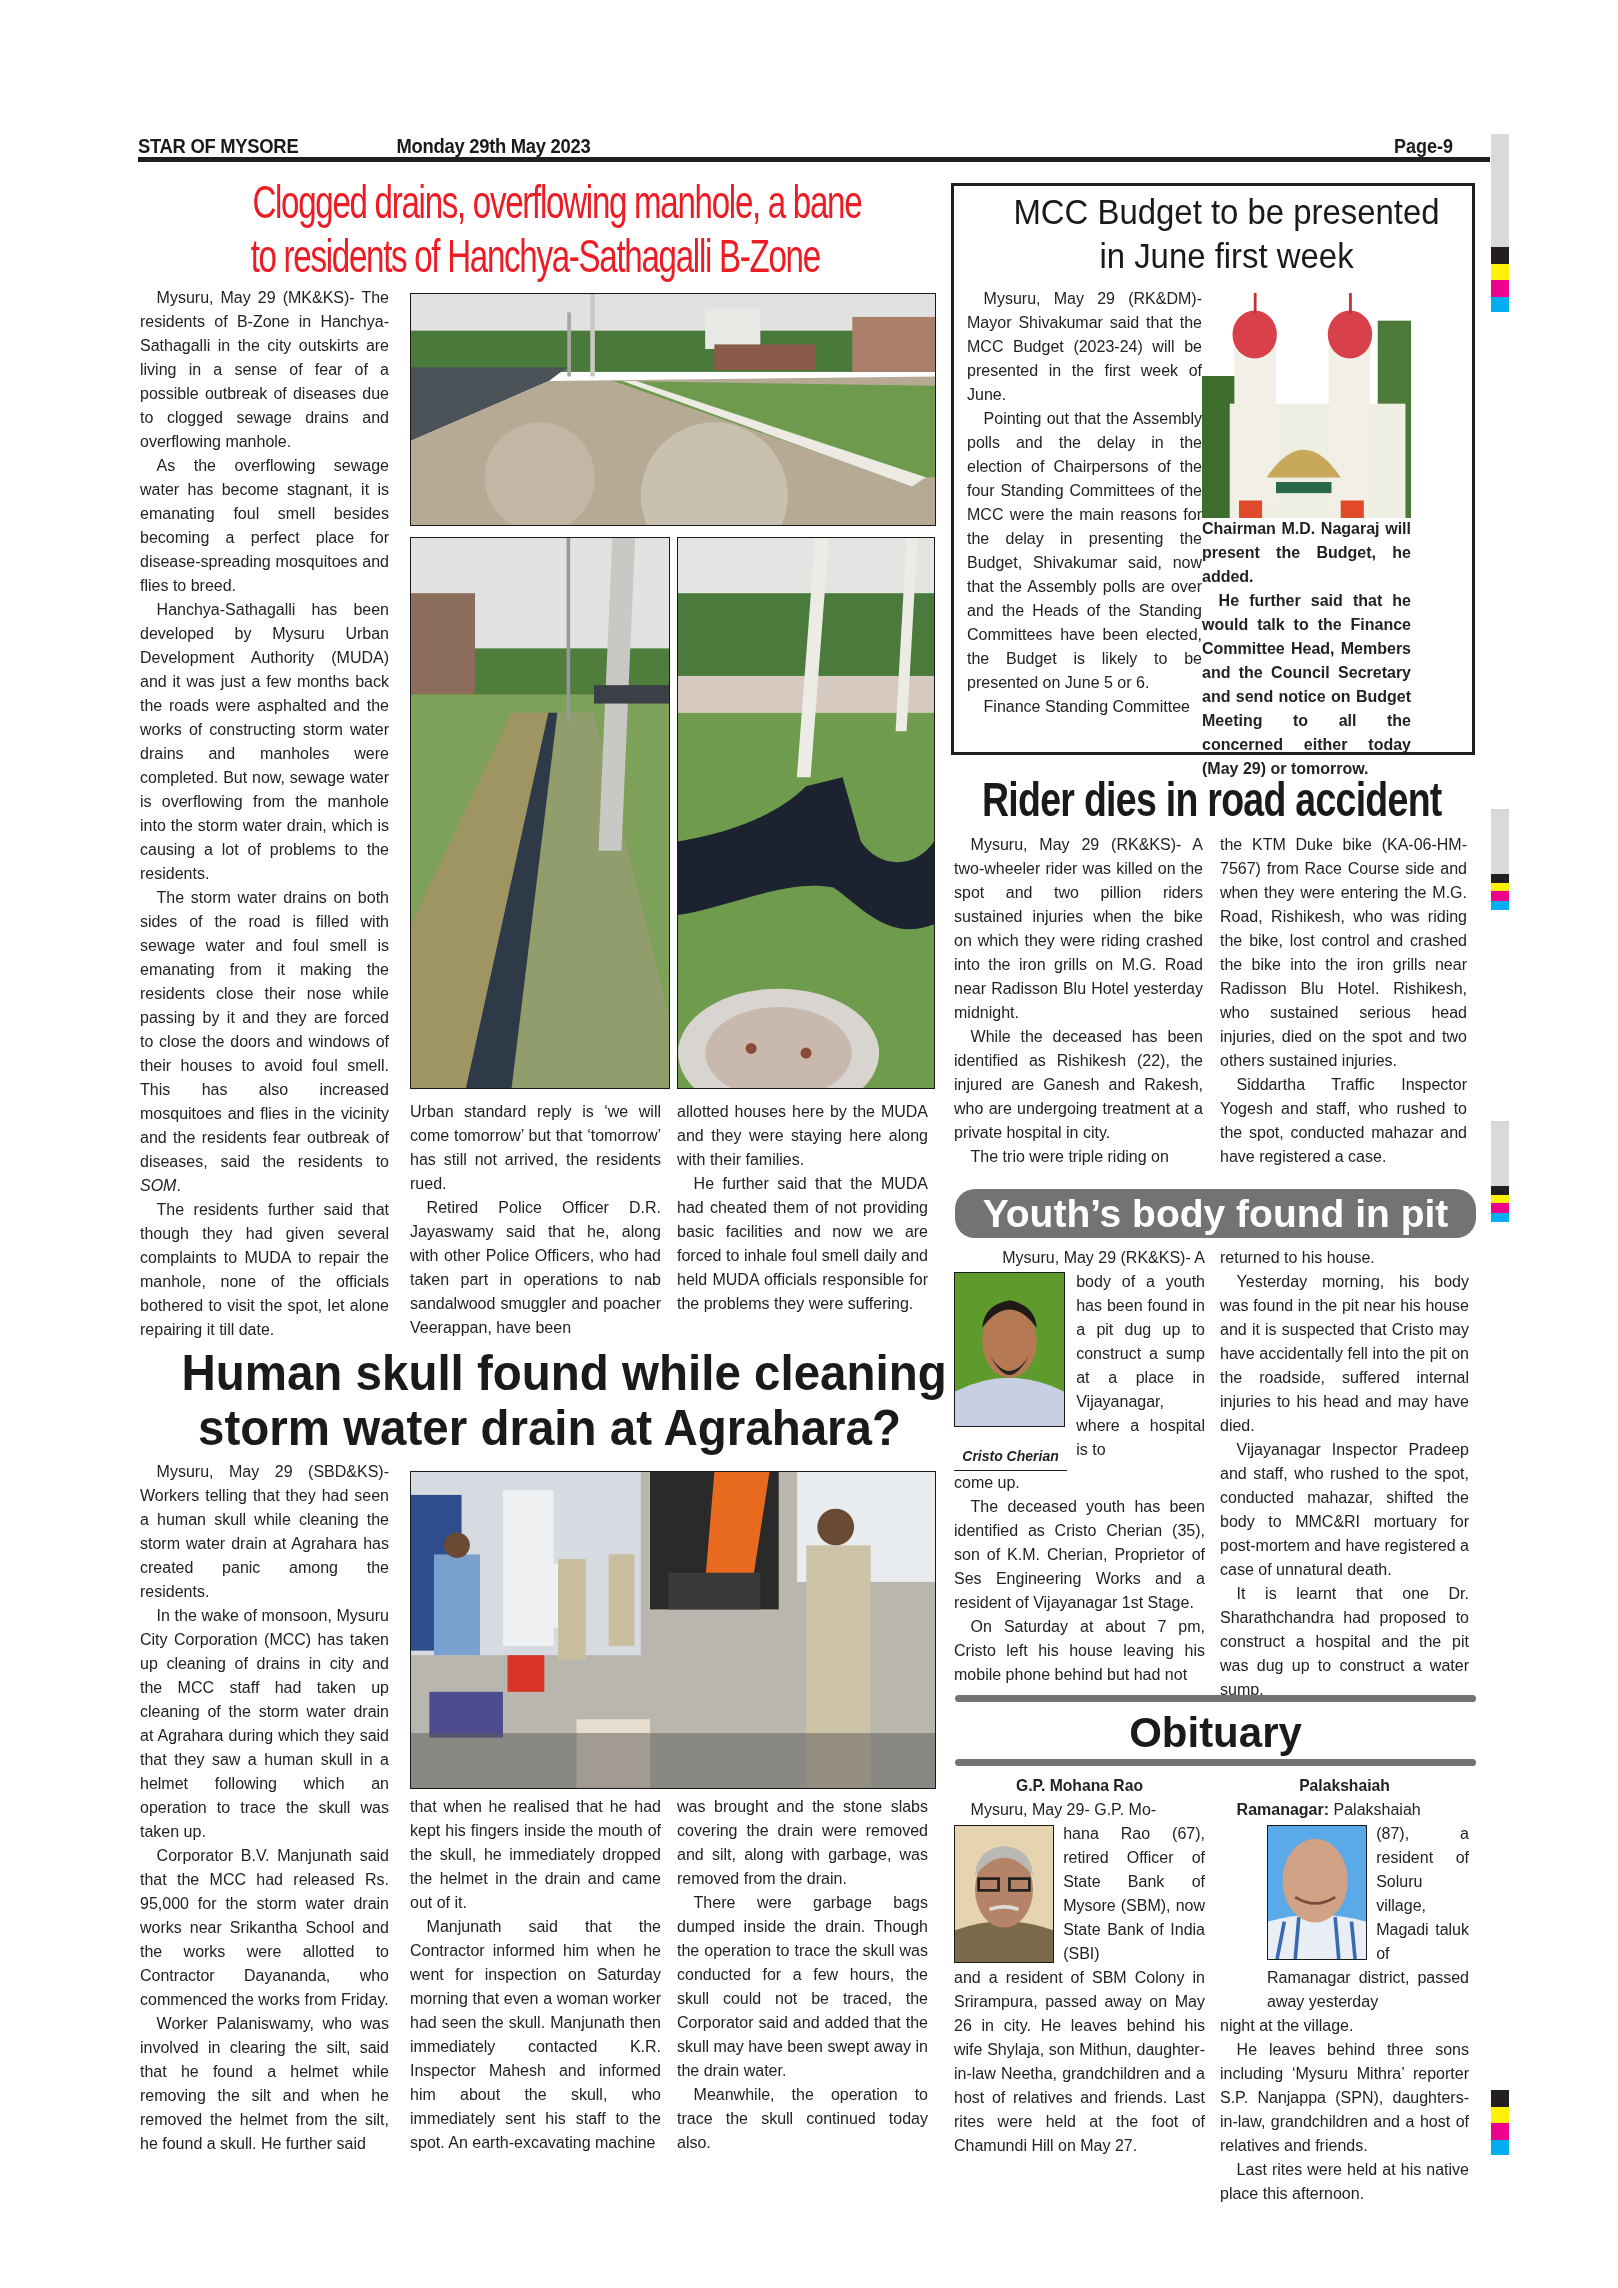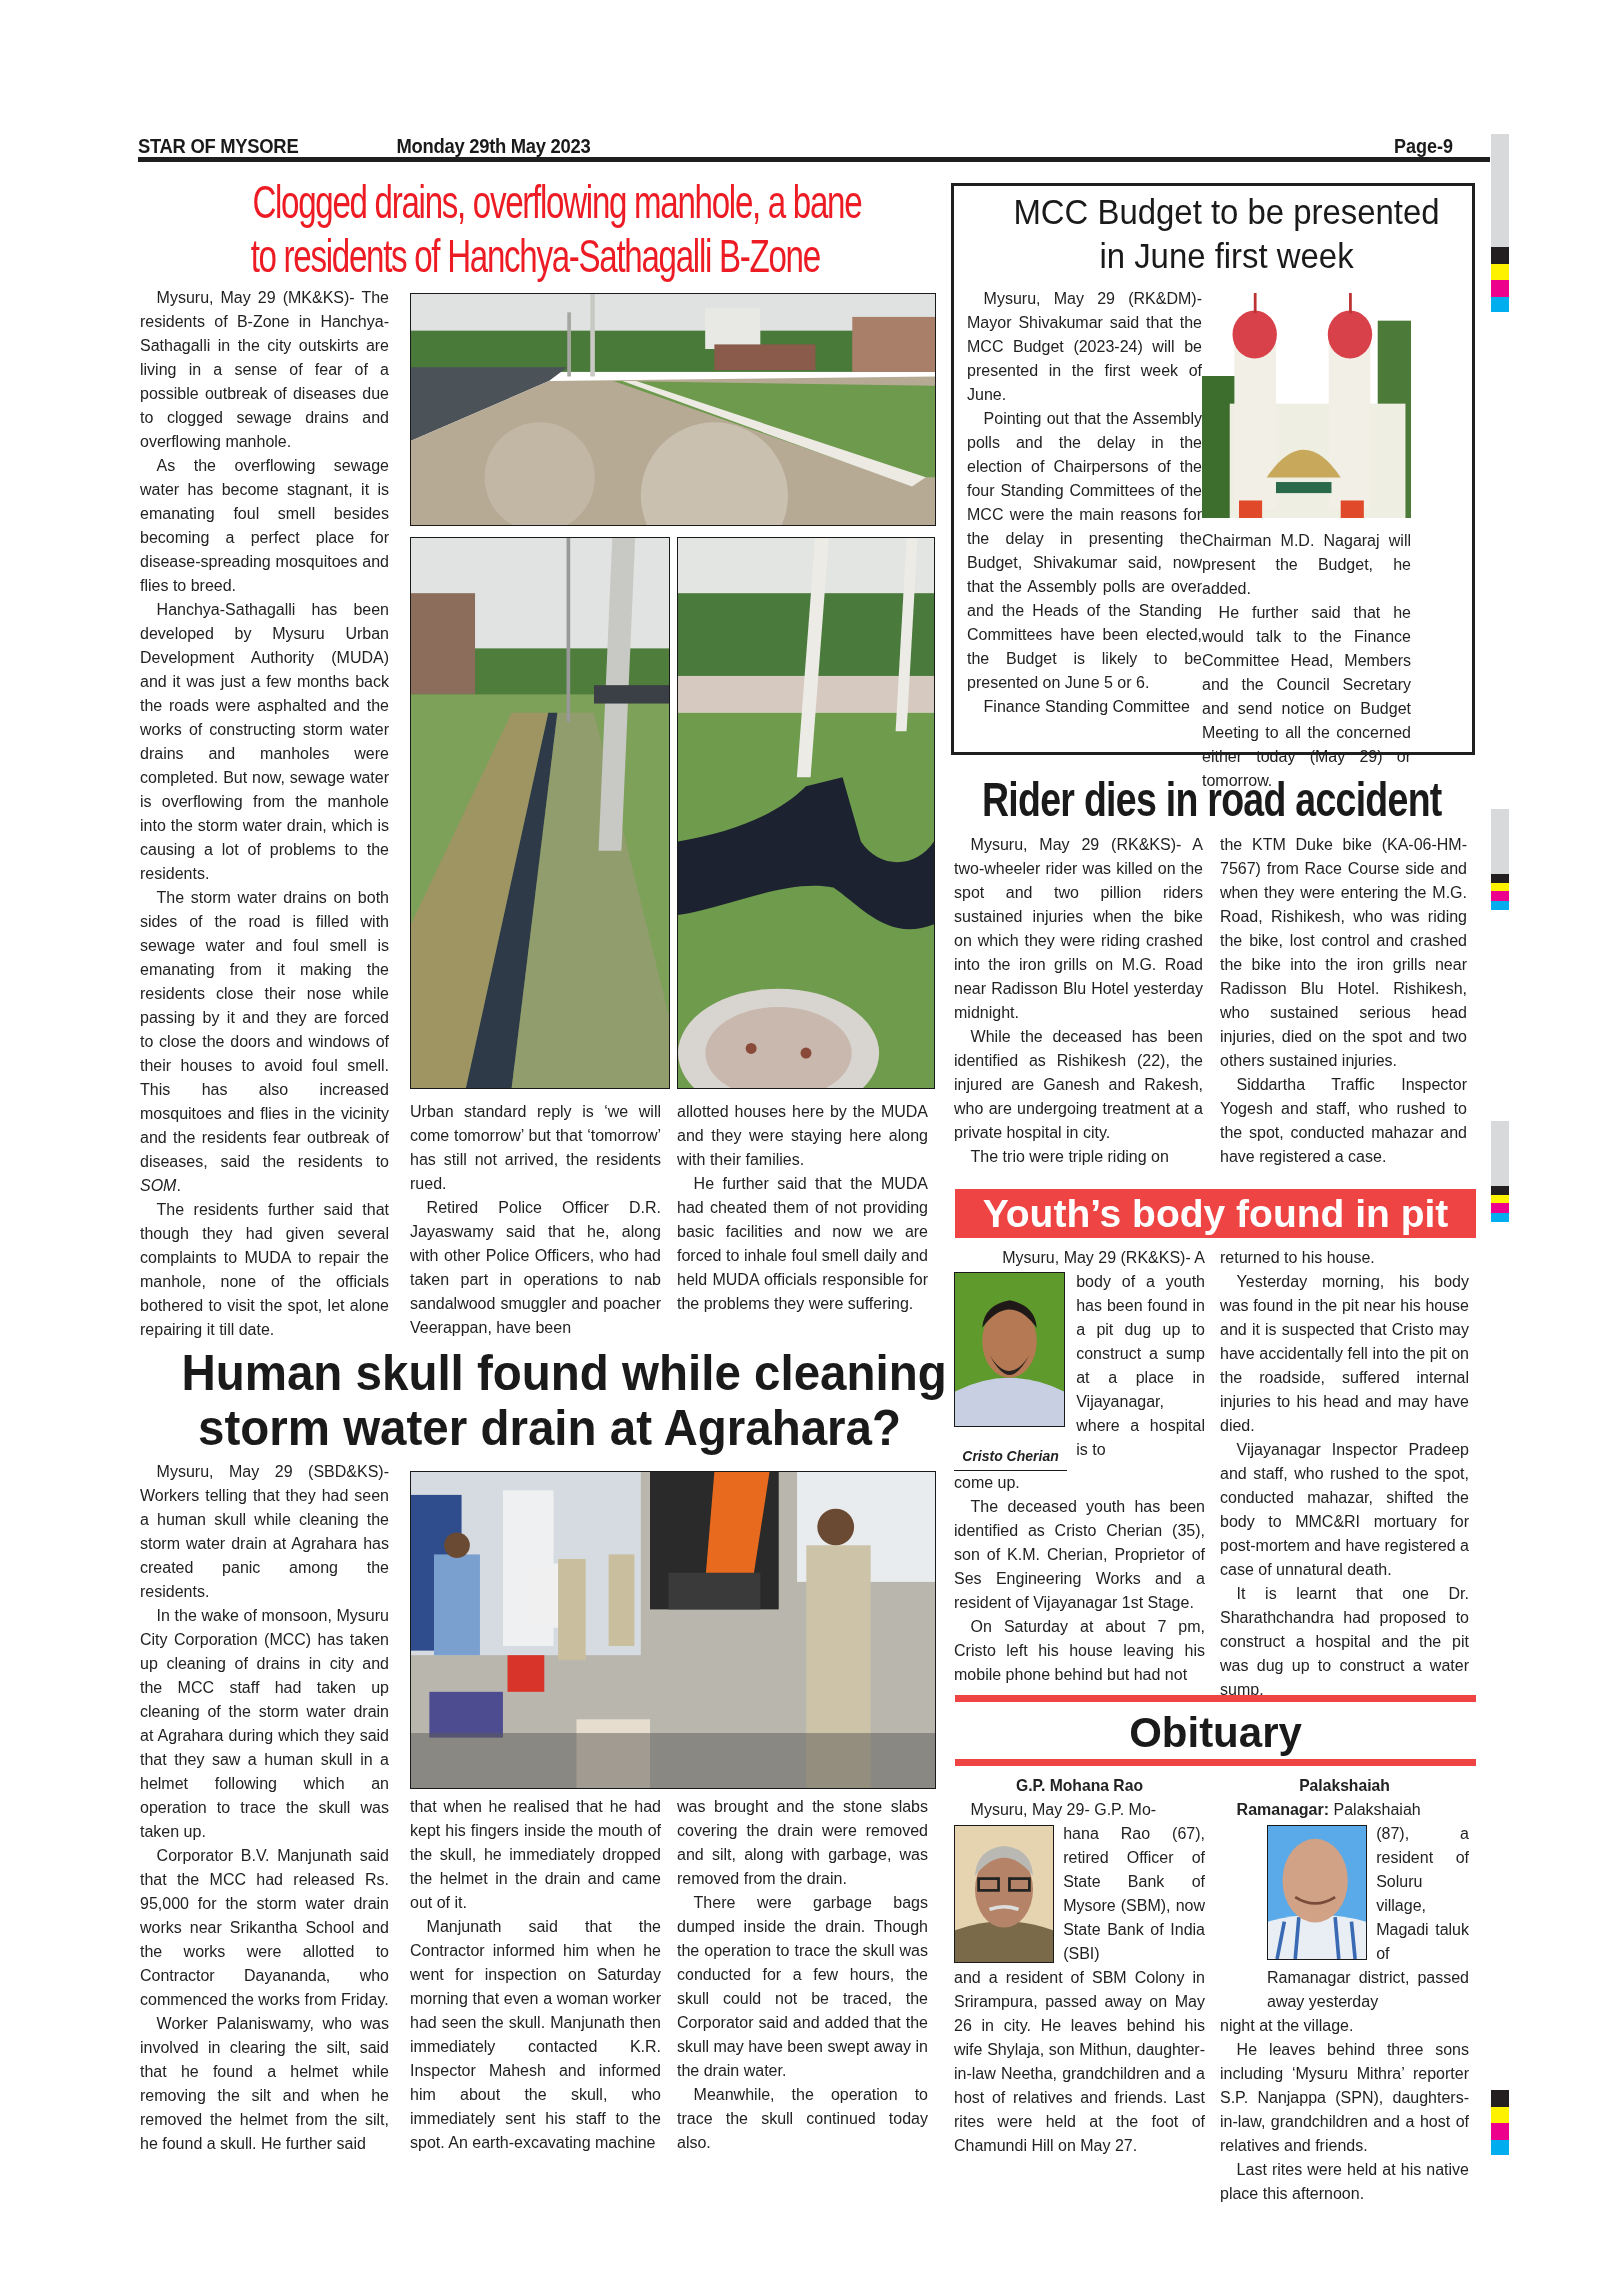--- a/index.html
+++ b/index.html
@@ -31,21 +31,21 @@
   .body-text { font-size: 16px; line-height: 24px; text-align: justify; font-family: "Liberation Sans", sans-serif; color: #222; }
   .body-text p { text-indent: 16.6px; }
   .body-text p.noindent { text-indent: 0; }
   .body-text em { font-style: italic; }
 
   .photo { border: 1.8px solid #1a1a1a; overflow: hidden; }
 
   
   .mcc-box { left: 951px; top: 183px; width: 524px; height: 572px; border: 3.7px solid #1f1f1f; }
 
-  .black-bar { background: #ef4444; }
+  .black-bar { background: #737373; border-radius: 20px; }
 
   .caption-name { font-style: italic; font-weight: bold; font-size: 14px; text-align: center; border-bottom: 1.8px solid #1a1a1a; padding-bottom: 1.8px; }
 
   .obit-name { font-weight: bold; font-size: 15.7px; text-align: center; }
 </style>
 </head>
 <body>
 
 <div class="abs masthead">
   <span class="paper">STAR OF MYSORE</span>
@@ -174,21 +174,21 @@
     <ellipse cx="57" cy="45" rx="24" ry="26" fill="#d9414a"></ellipse>
     <ellipse cx="160" cy="45" rx="24" ry="26" fill="#d9414a"></ellipse>
     <rect x="56" y="0" width="3" height="22" fill="#b33"></rect>
     <rect x="159" y="0" width="3" height="22" fill="#b33"></rect>
     <path d="M70,200 Q110,140 150,200 Z" fill="#c8a85a"></path>
     <rect x="80" y="205" width="60" height="12" fill="#2a6a4a"></rect>
     <rect x="40" y="225" width="25" height="19" fill="#e04a2a"></rect>
     <rect x="150" y="225" width="25" height="19" fill="#e04a2a"></rect>
   </svg>
 </div>
-<div class="abs body-text" style="left:1202px; top:529px; width:209px;">
+<div class="abs body-text" style="left:1202px; top:517px; width:209px;font-weight:bold;">
   <p class="noindent">Chairman M.D. Nagaraj will present the Budget, he added.</p>
   <p>He further said that he would talk to the Finance Committee Head, Members and the Council Secretary and send notice on Budget Meeting to all the concerned either today (May 29) or tomorrow.</p>
 </div>
 
 <div class="abs hl-black" style="left:954px; top:770px; width:526px; font-size:48px; line-height:59px; text-align:left;">
   <span style="display:inline-block; transform:scaleX(0.78); transform-origin:left center; letter-spacing:-0.9px;">Rider dies in road accident</span>
 </div>
 <div class="abs body-text" style="left:954px; top:833px; width:249px;">
   <p>Mysuru, May 29 (RK&amp;KS)- A two-wheeler rider was killed on the spot and two pillion riders sustained injuries when the bike on which they were riding crashed into the iron grills on M.G. Road near Radisson Blu Hotel yesterday midnight.</p>
   <p>While the deceased has been identified as Rishikesh (22), the injured are Ganesh and Rakesh, who are undergoing treatment at a private hospital in city.</p>

